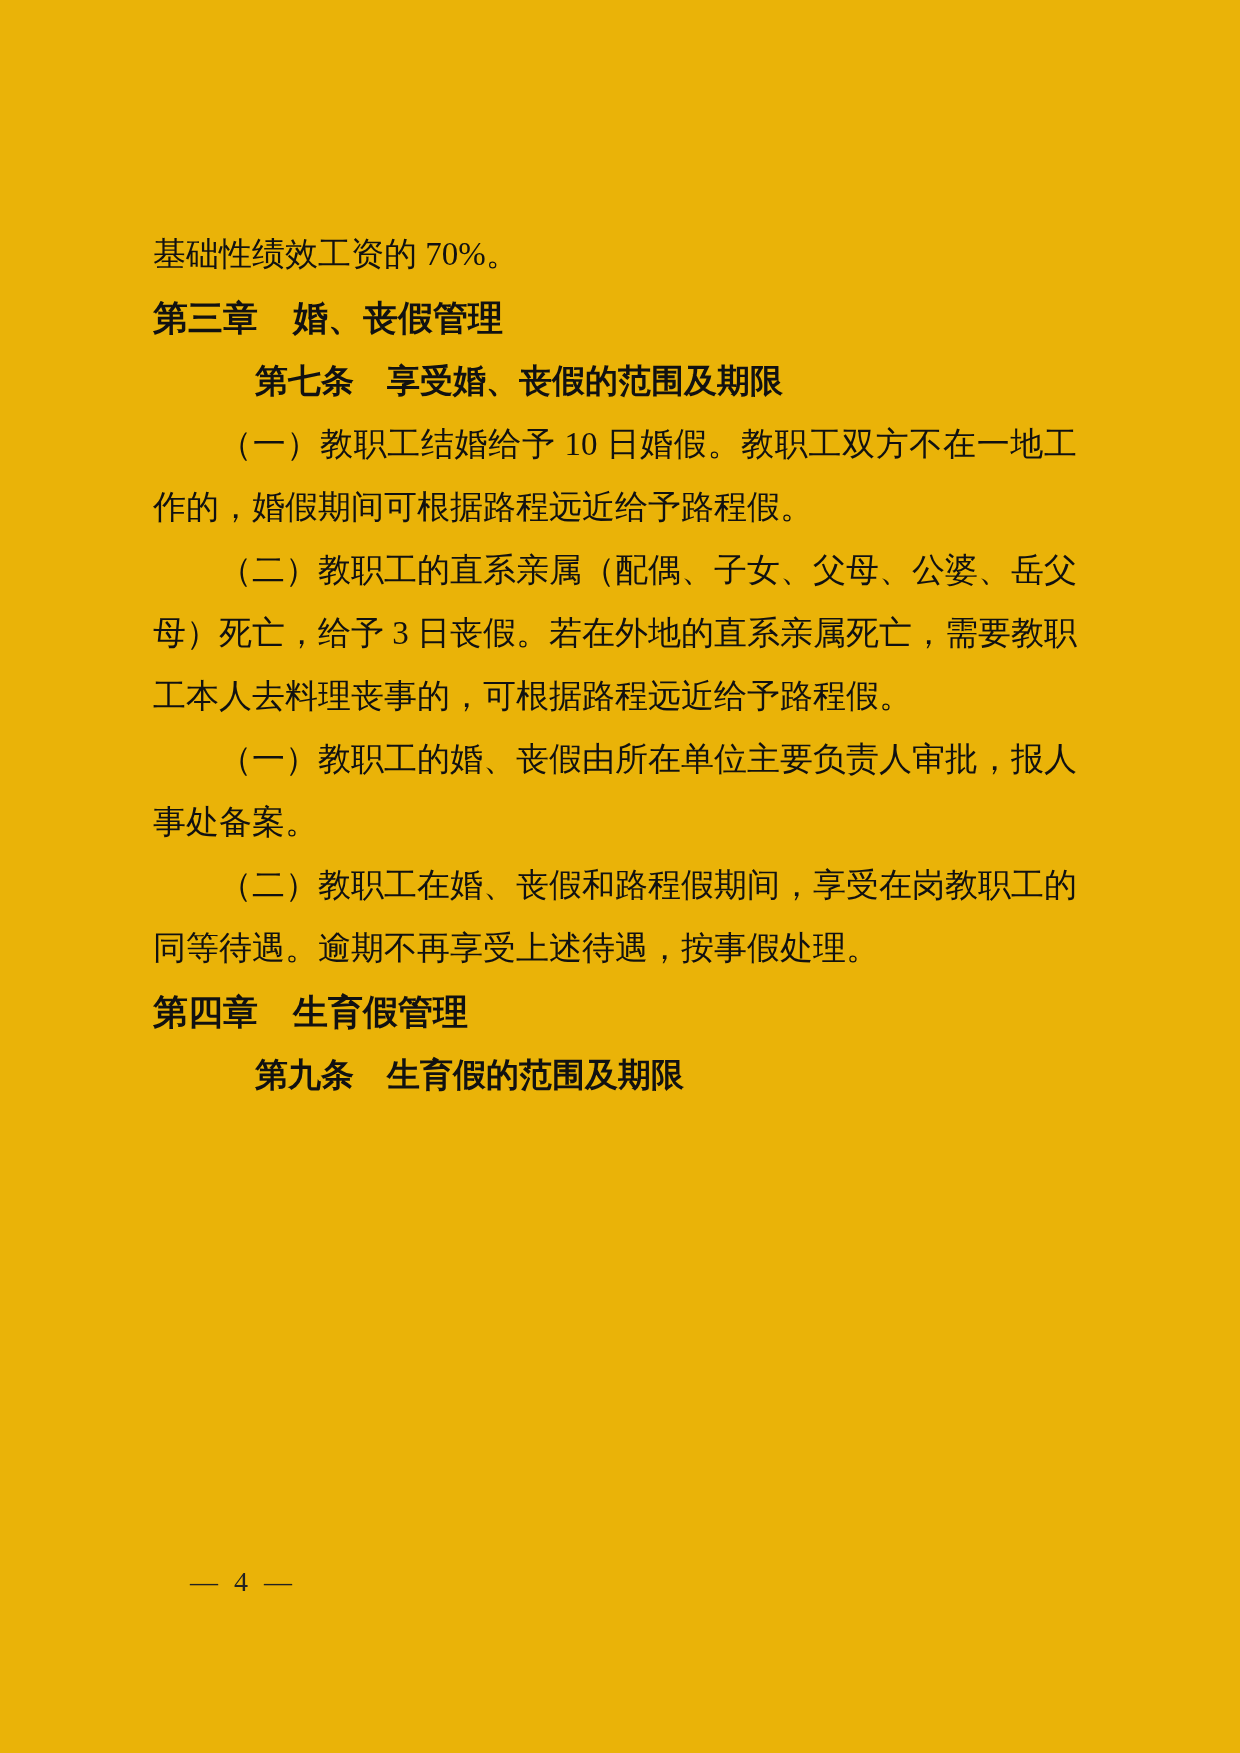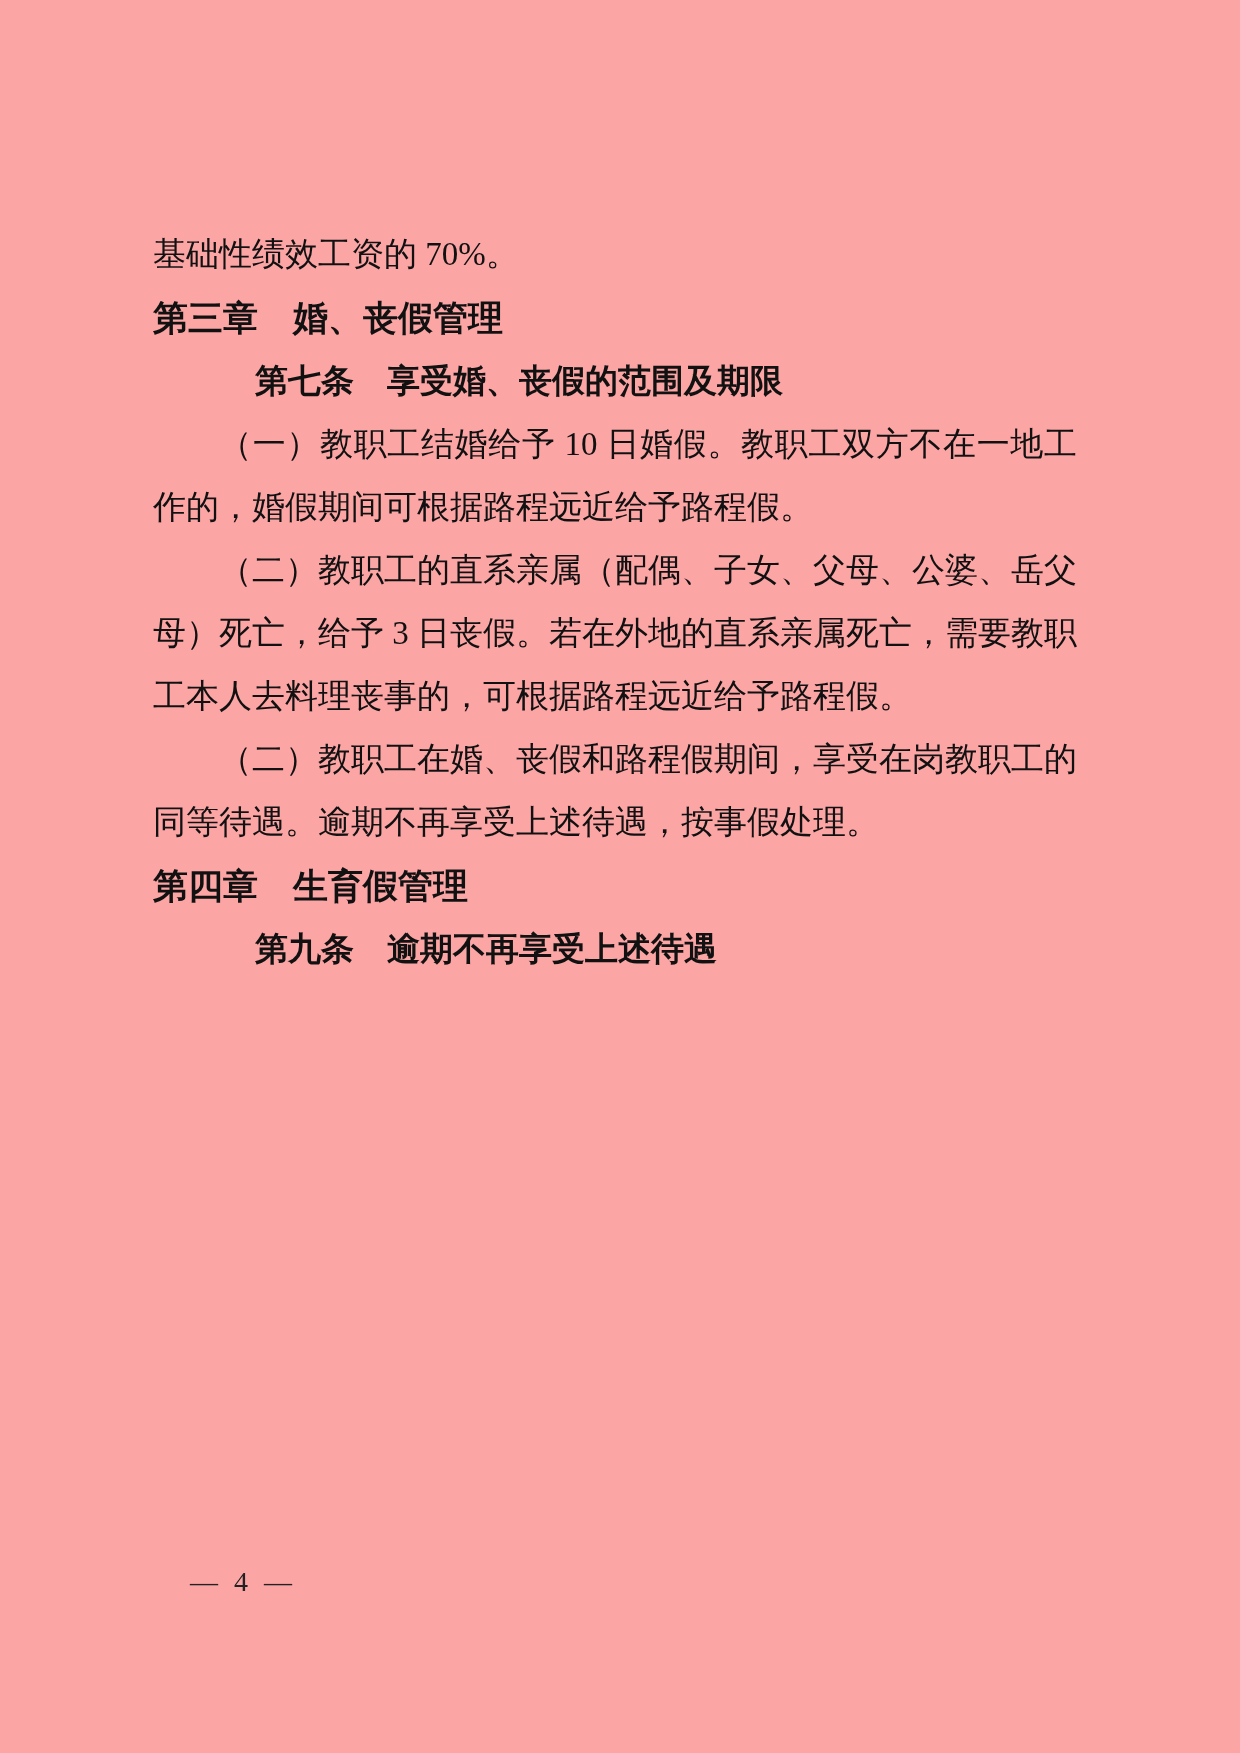--- a/index.html
+++ b/index.html
@@ -4,21 +4,21 @@
 <style>
   html, body {
     margin: 0;
     padding: 0;
     background: #ffffff;
   }
   .page {
     position: relative;
     width: 1240px;
     height: 1753px;
-    background: #fca5a5;
+    background: #eab308;
     color: #111111;
     font-family: "Liberation Serif", "DejaVu Serif", serif;
     overflow: hidden;
   }
   .content {
     position: absolute;
     left: 153px;
     top: 223px;
     width: 924px;
   }
@@ -79,25 +79,26 @@
 
     <h2 class="chapter-heading"><span>第三章</span><span class="hgap"></span><span>婚、丧假管理</span></h2>
 
     <p class="article-line"><span class="article-label">第七条</span><span class="lgap"></span><span class="article-title">享受婚、丧假的范围及期限</span></p>
 
     <p class="para">（一）教职工结婚给予 10 日婚假。教职工双方不在一地工作的，婚假期间可根据路程远近给予路程假。</p>
 
     <p class="para">（二）教职工的直系亲属（配偶、子女、父母、公婆、岳父母）死亡，给予 3 日丧假。若在外地的直系亲属死亡，需要教职工本人去料理丧事的，可根据路程远近给予路程假。</p>
 
 
+    <p class="para">（一）教职工的婚、丧假由所在单位主要负责人审批，报人事处备案。</p>
 
     <p class="para">（二）教职工在婚、丧假和路程假期间，享受在岗教职工的同等待遇。逾期不再享受上述待遇，按事假处理。</p>
 
     <h2 class="chapter-heading"><span>第四章</span><span class="hgap"></span><span>生育假管理</span></h2>
 
-    <p class="article-line"><span class="article-label">第九条</span><span class="lgap"></span><span class="article-title">逾期不再享受上述待遇</span></p>
+    <p class="article-line"><span class="article-label">第九条</span><span class="lgap"></span><span class="article-title">生育假的范围及期限</span></p>
 
 
 
   </div>
 
   <div class="page-footer"><span class="dash">—</span><span class="num">4</span><span class="dash">—</span></div>
 </div>
 
 </body></html>

